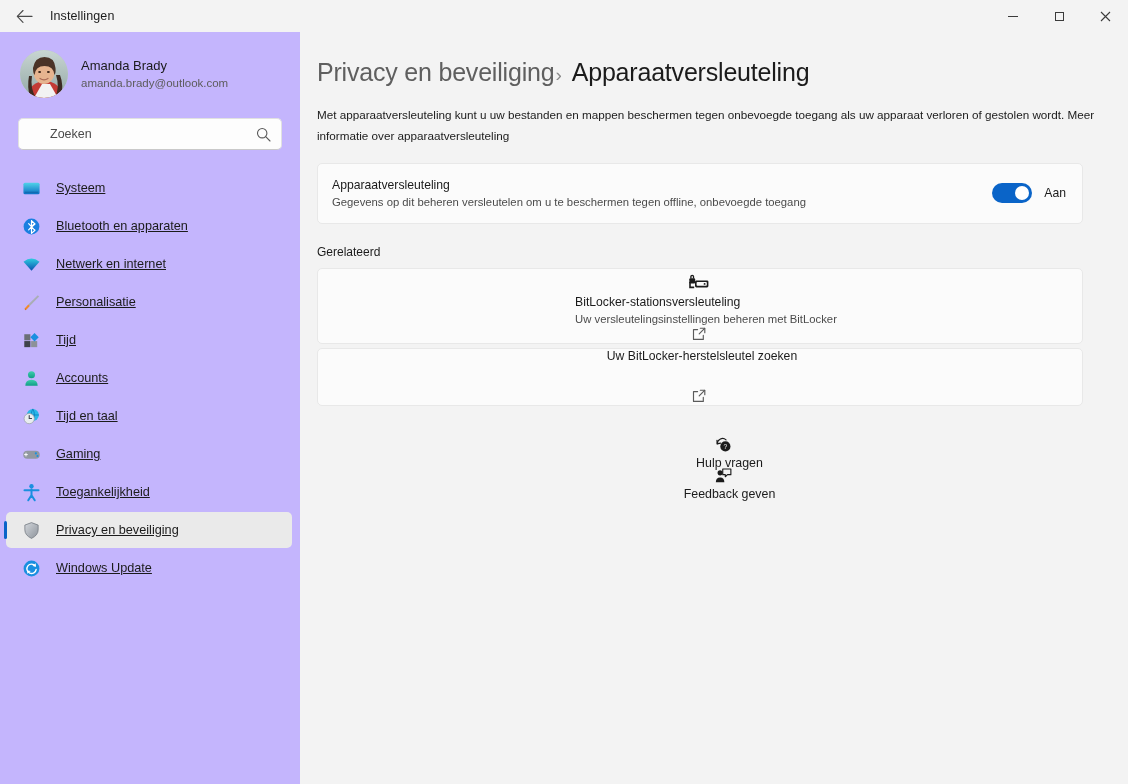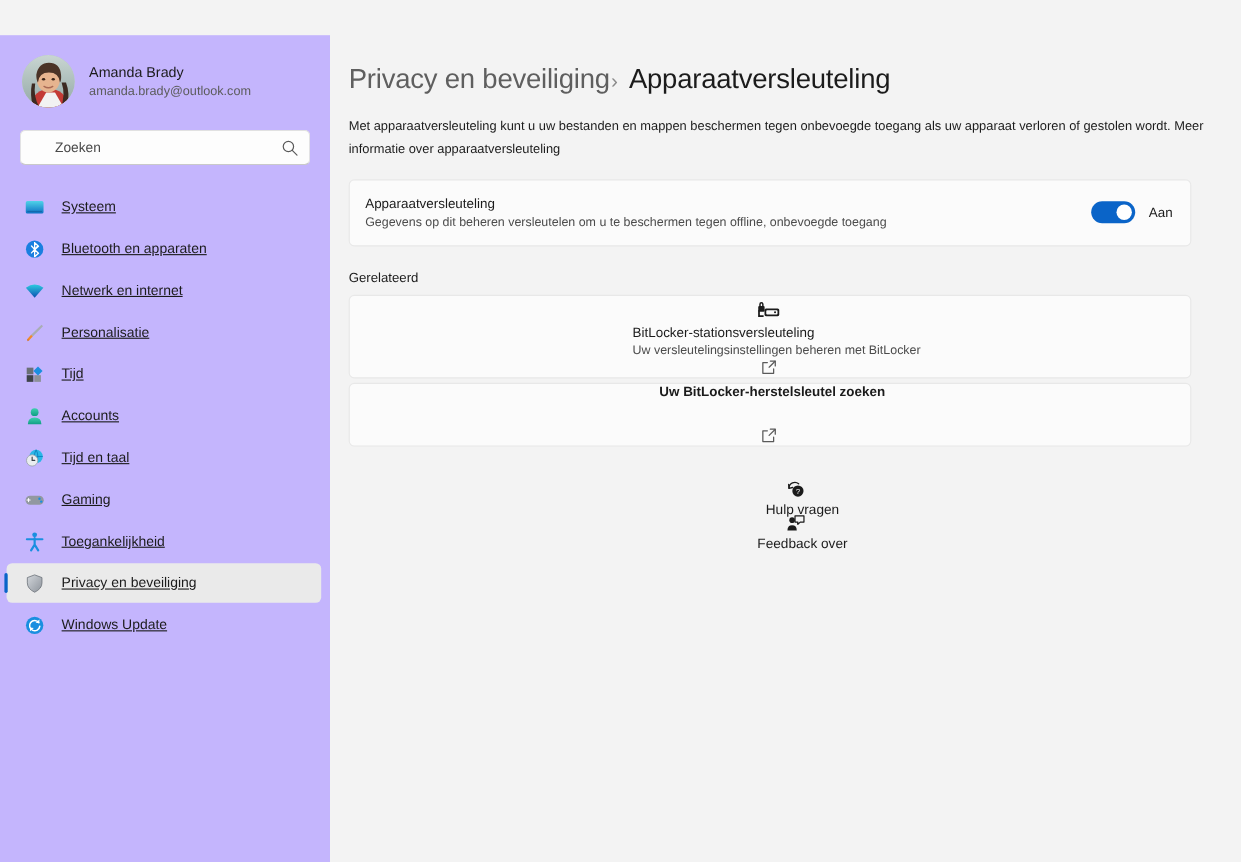--- a/index.html
+++ b/index.html
@@ -106,33 +106,55 @@
     border-radius: 50%; background: #ffffff;
   }
   .switch-label { font-size: 12.2px; color: #1b1b1b; }
 
   .section-head { margin: 21px 0 9px 17px; font-size: 12px; color: #1b1b1b; }
 
   .card-link { min-height: 58px; display: flex; align-items: center; padding: 0 16px 0 14px; cursor: pointer; flex-direction: column; }
   .card-link + .card-link { margin-top: 4px; }
   .link-ico { width: 26px; flex: 0 0 26px; display: flex; align-items: center; justify-content: center; }
   .link-texts { flex: 1; margin-left: 14px; }
-  .link-texts.noicon { margin-left: 6px; font-weight: bold; }
+  .link-texts.noicon { margin-left: 6px; }
   .ext-ico { width: 18px; flex: 0 0 18px; display: flex; align-items: center; justify-content: center; }
 
   .helplinks { margin: 28px 0 0 18px; }
   .helprow { display: flex; align-items: center; height: 31px; cursor: pointer; flex-direction: column; }
   .help-ico { width: 22px; flex: 0 0 22px; display: flex; align-items: center; justify-content: center; }
   .help-label { font-size: 12.4px; color: #1b1b1b; margin-left: 13px; }
 </style>
 </head>
 <body>
 
 <div class="window">
 
+  <div class="titlebar">
+    <div class="back-btn">
+      <svg width="17" height="15" viewBox="0 0 17 15">
+        <path d="M7 1.5 L1.3 7.4 L7 13.3" fill="none" stroke="#4a4a4a" stroke-width="1.15" stroke-linecap="round" stroke-linejoin="round"></path>
+        <path d="M1.6 7.4 H16" fill="none" stroke="#4a4a4a" stroke-width="1.15" stroke-linecap="round"></path>
+      </svg>
+    </div>
+    <div class="app-title">Instellingen</div>
+    <div class="wincontrols">
+      <div class="wc">
+          <span class="dash"></span>
+        </div>
+      <div class="wc">
+          <span class="sq"></span>
+        </div>
+      <div class="wc close">
+        <svg width="11" height="11" viewBox="0 0 11 11">
+          <path d="M1 1 L10 10 M10 1 L1 10" stroke="currentColor" stroke-width="1.1" fill="none"></path>
+        </svg>
+      </div>
+    </div>
+  </div>
 
   <div class="sidebar">
 
     <div class="profile">
       <div class="avatar">
         <svg viewBox="0 0 48 48">
           <defs>
             <clipPath id="cir">
                 <circle cx="24" cy="24" r="24"></circle>
               </clipPath>
@@ -395,18 +417,18 @@
         <span class="help-label">Hulp vragen</span>
       </div>
       <div class="helprow">
         <span class="help-ico">
           <svg width="17" height="17" viewBox="0 0 18 18">
             <circle cx="5.4" cy="6.2" r="2.7" fill="#1b1b1b"></circle>
             <path d="M0.9 16.2 q0 -5 4.5 -5 q4.5 0 4.5 5 Z" fill="#1b1b1b"></path>
             <path d="M8.2 2.1 H16.8 V8.1 H13.2 L10.9 10.3 V8.1 H8.2 Z" fill="none" stroke="#1b1b1b" stroke-width="1.2" stroke-linejoin="round"></path>
           </svg>
         </span>
-        <span class="help-label">Feedback over</span>
+        <span class="help-label">Feedback geven</span>
       </div>
     </div>
 
   </div>
 </div>
 
 </body></html>

